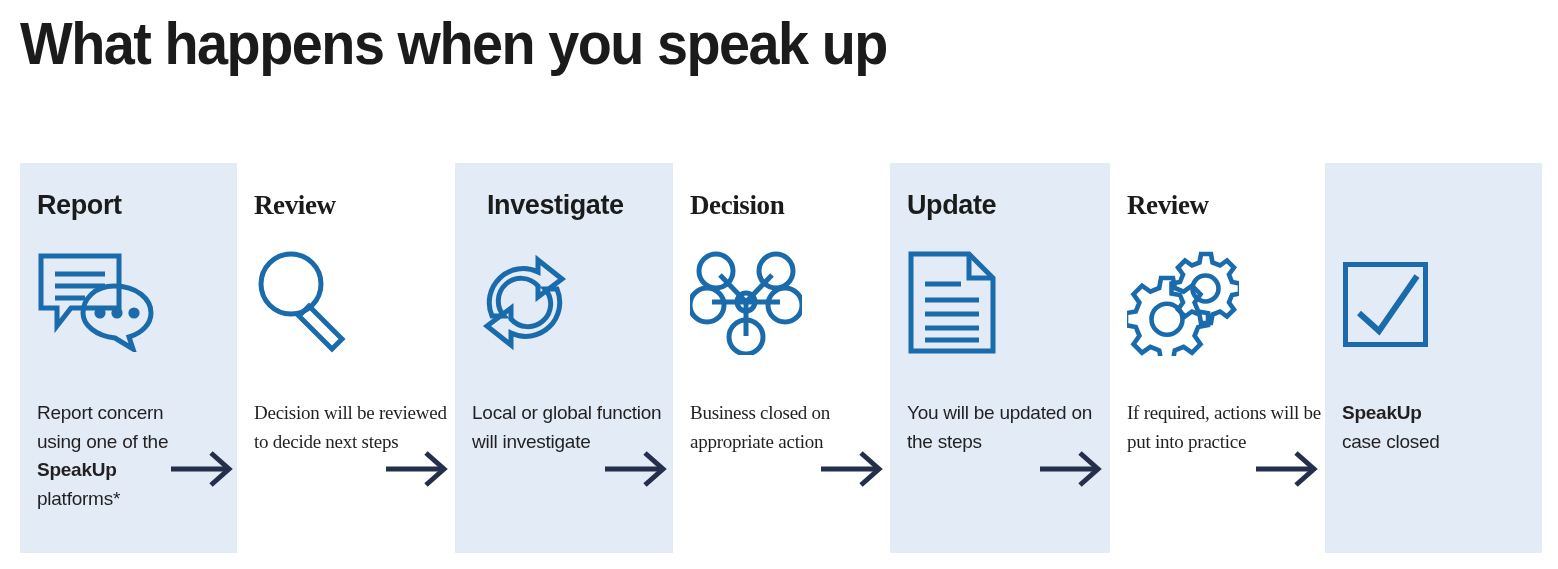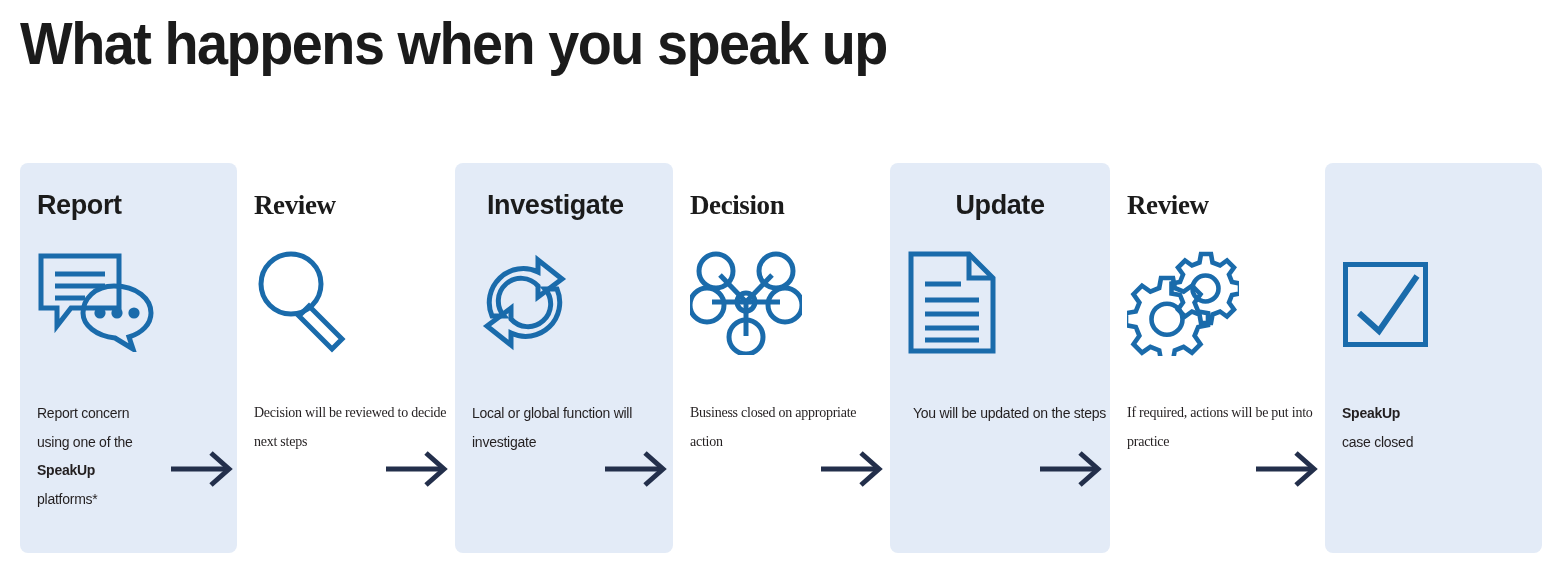--- a/index.html
+++ b/index.html
@@ -40,21 +40,21 @@
     height: 390px;
   }
 
   .step {
     position: absolute;
     top: 0;
     height: 390px;
     box-sizing: border-box;
     padding: 26px 17px 0 17px;
   }
-  .step.shaded { background: #e3ebf7; border-radius: 8px; }
+  .step.shaded { background: #e3ebf7; }
   .step.plain  { background: #ffffff; font-family: Liberation Serif, serif; }
 
   .step-title {
     font-size: 27px;
     line-height: 32px;
     font-weight: 700;
     letter-spacing: -0.4px;
     color: #1b1b1b;
     margin: 0 0 0 0;
     white-space: nowrap;
@@ -69,21 +69,21 @@
     display: flex;
     align-items: center;
   }
   .icon-wrap svg { display: block; }
 
   .step-body {
     position: absolute;
     left: 17px;
     top: 236px;
     width: 195px;
-    font-size: 14px;
+    font-size: 19px;
     line-height: 28.5px;
     letter-spacing: -0.25px;
     color: #231f20;
   }
   .step-body b { font-weight: 700; }
 
   
   .arrow {
     position: absolute;
     top: 283px;
@@ -204,21 +204,21 @@
 
   <div class="arrow" style="left:818px;">
     <svg width="72" height="46" viewBox="0 0 72 46">
       <g stroke="#232f4b" stroke-width="5" fill="none">
         <line x1="3" y1="23" x2="60" y2="23"></line>
         <polyline points="43,7 61,23 43,39" stroke-linejoin="miter"></polyline>
       </g>
     </svg>
   </div>
 
-  <div class="step shaded" style="left:890px;width:220px;text-align:center;">
+  <div class="step shaded" style="left:890px;width:220px;">
     <div class="step-title">Update</div>
     <div class="icon-wrap">
       <svg width="100" height="105" viewBox="0 0 100 105">
         <g fill="none" stroke="#1a6bab" stroke-width="5" stroke-linejoin="miter">
           <path d="M4 4 H62 L86 28 V101 H4 Z"></path>
           <polyline points="62,4 62,28 86,28"></polyline>
           <line x1="18" y1="34" x2="54" y2="34"></line>
           <line x1="18" y1="50" x2="72" y2="50"></line>
           <line x1="18" y1="64" x2="72" y2="64"></line>
           <line x1="18" y1="78" x2="72" y2="78"></line>

